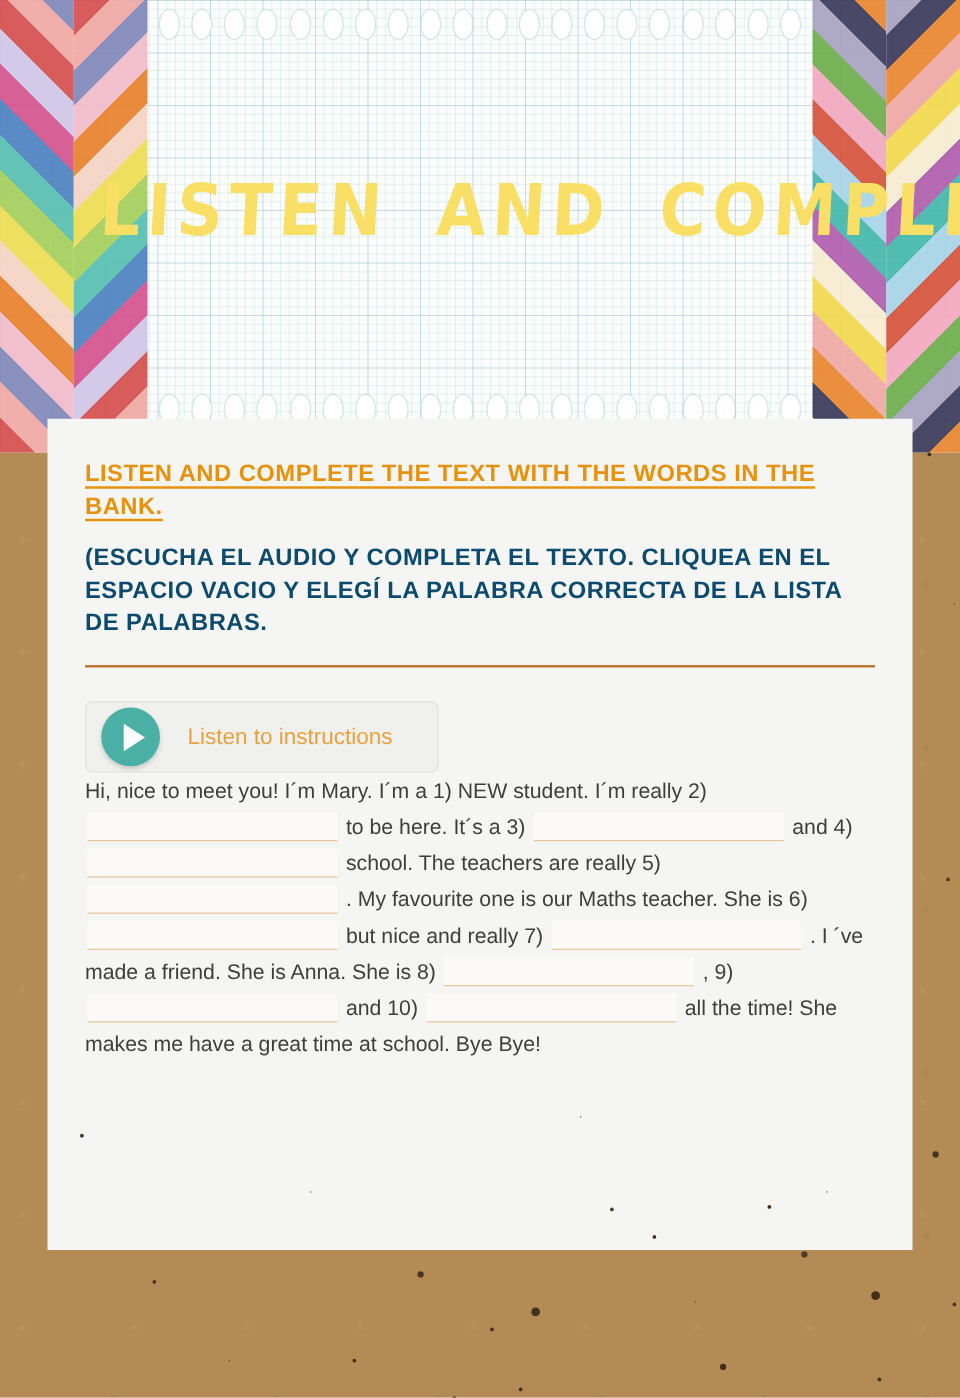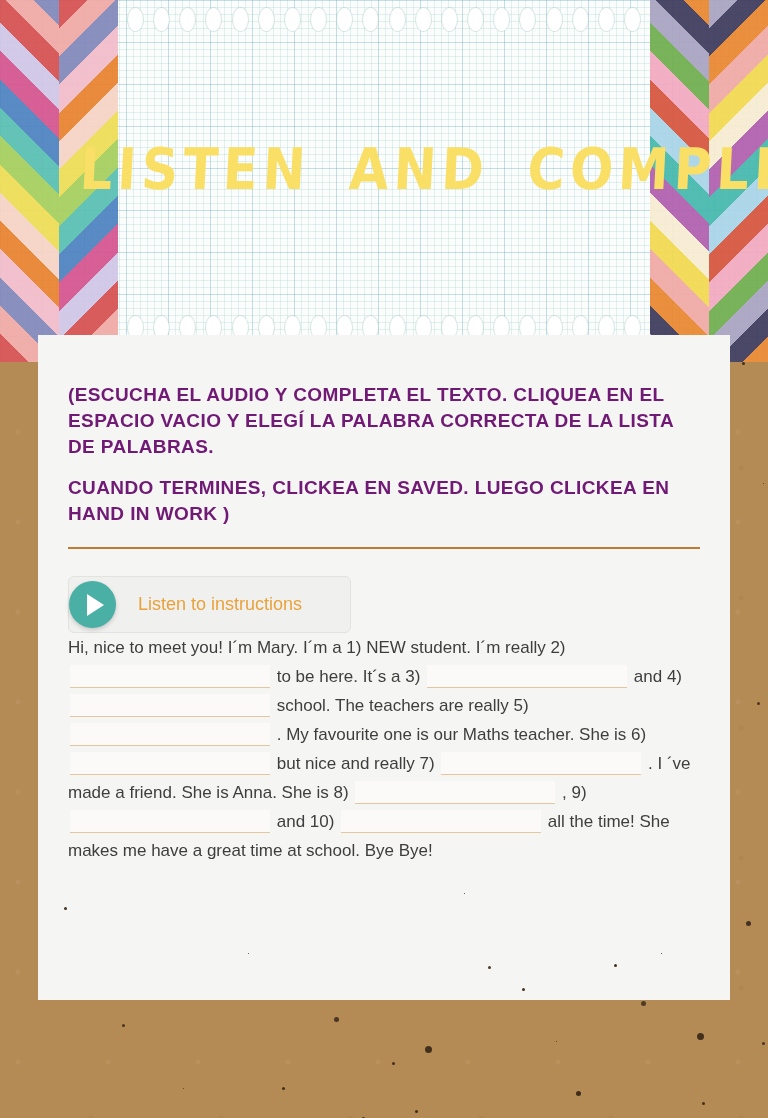--- a/index.html
+++ b/index.html
@@ -96,40 +96,41 @@
     font-weight:bold;
     font-size:19px;
     line-height:1.37;
     letter-spacing:.4px;
     text-decoration:underline;
     text-decoration-thickness:2px;
     text-underline-offset:4px;
   }
   .instr {
     width:630px;
-    color:#701a75;
+    color:#0c4a6e;
     font-weight:bold;
     font-size:19px;
     line-height:1.37;
     letter-spacing:.4px;
     margin-top:15px;
   }
   .rule {
     border:none;
     border-top:2px solid #bf7b32;
     margin:20px 0 0 0;
     width:632px;
   }
   .audio-player {
     margin-top:27px;
     width:283px; height:57px;
     background:#f0f0ee;
     border:1px solid #e2e2de;
     border-radius:6px;
     display:flex; align-items:center;
+    padding-left:12px;
     cursor:pointer;
   }
   .play-circle {
     width:47px; height:47px; border-radius:50%;
     background:#4ab0a6;
     display:flex; align-items:center; justify-content:center;
     box-shadow:0 2px 4px rgba(0,0,0,.18);
     flex:0 0 auto;
   }
   .play-triangle {
@@ -212,22 +213,22 @@
       <div class="hole"></div>
       <div class="hole"></div>
       <div class="hole"></div>
       <div class="hole"></div>
       <div class="hole"></div>
     </div>
   <div class="page-title">LISTEN AND COMPLETE</div>
 </div>
 
 <div class="card">
+  <div class="heading">LISTEN AND COMPLETE THE TEXT WITH THE WORDS IN THE BANK.</div>
   <div class="instr">(ESCUCHA EL AUDIO Y COMPLETA EL TEXTO. CLIQUEA EN EL ESPACIO VACIO Y ELEGÍ LA PALABRA CORRECTA DE LA LISTA  DE PALABRAS.</div>
-  <div class="instr">CUANDO TERMINES, CLICKEA EN SAVED. LUEGO CLICKEA EN HAND IN WORK )</div>
   <hr class="rule">
   <div class="audio-player">
     <div class="play-circle">
       <div class="play-triangle"></div>
     </div>
     <span class="audio-label">Listen to instructions</span>
   </div>
   <div class="passage">Hi, nice to meet you! I´m Mary. I´m a 1) NEW student. I´m really 2) <span class="blank"></span> to be here. It´s a 3) <span class="blank"></span> and 4) <span class="blank"></span> school. The teachers are really 5) <span class="blank"></span> . My favourite one is our Maths teacher. She is 6) <span class="blank"></span> but nice and really 7) <span class="blank"></span> . I ´ve made a friend. She is Anna. She is 8) <span class="blank"></span> , 9) <span class="blank"></span> and 10) <span class="blank"></span> all the time! She makes me have a great time at school. Bye Bye!</div>
 </div>
 

